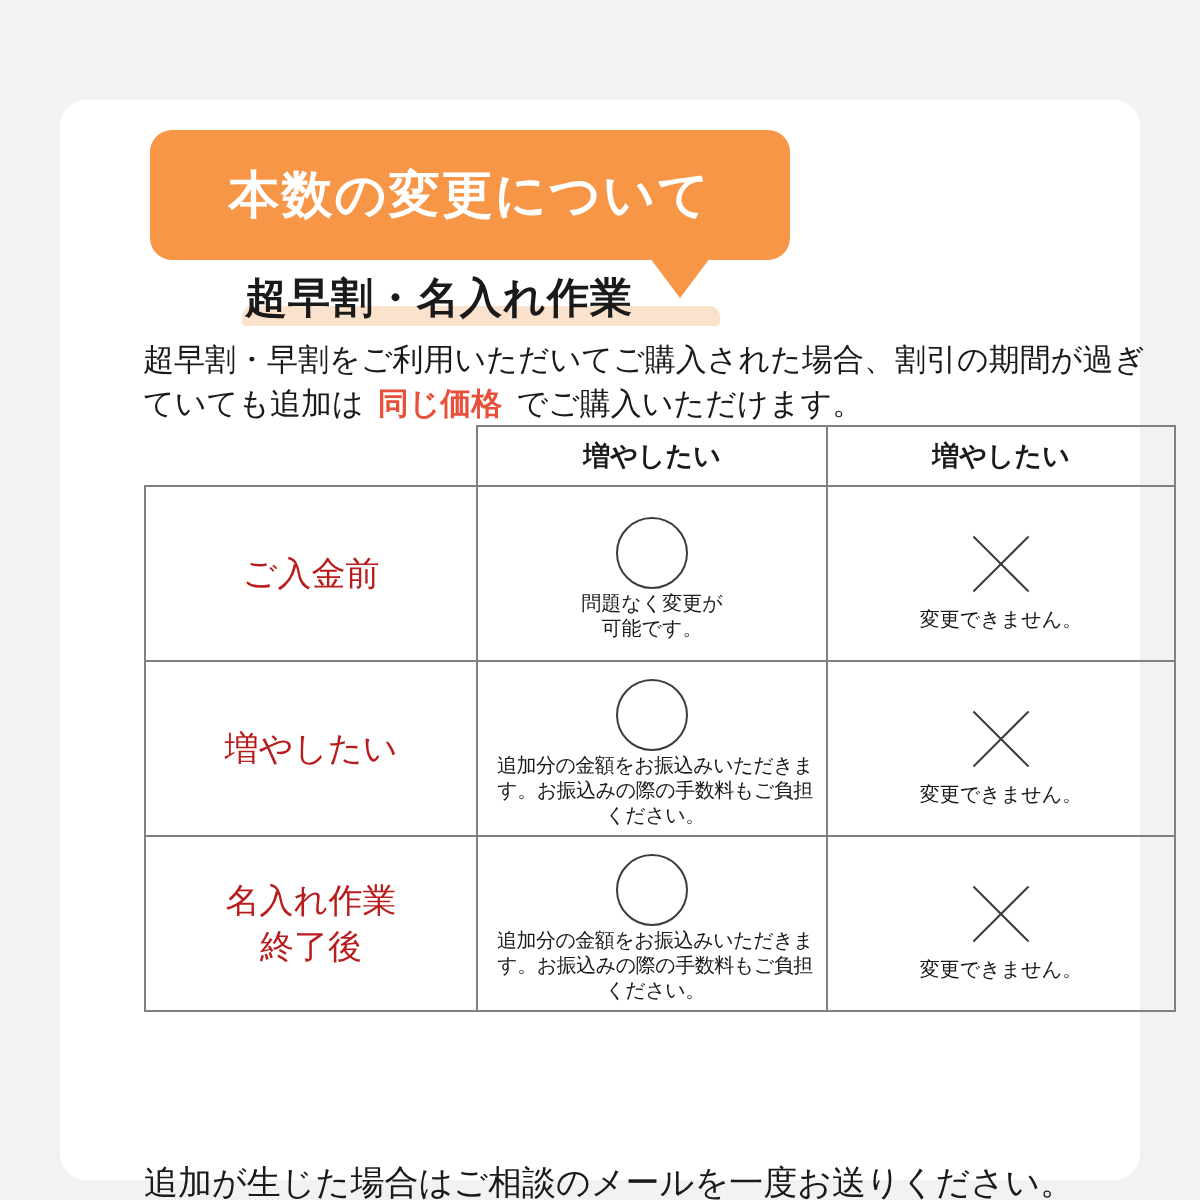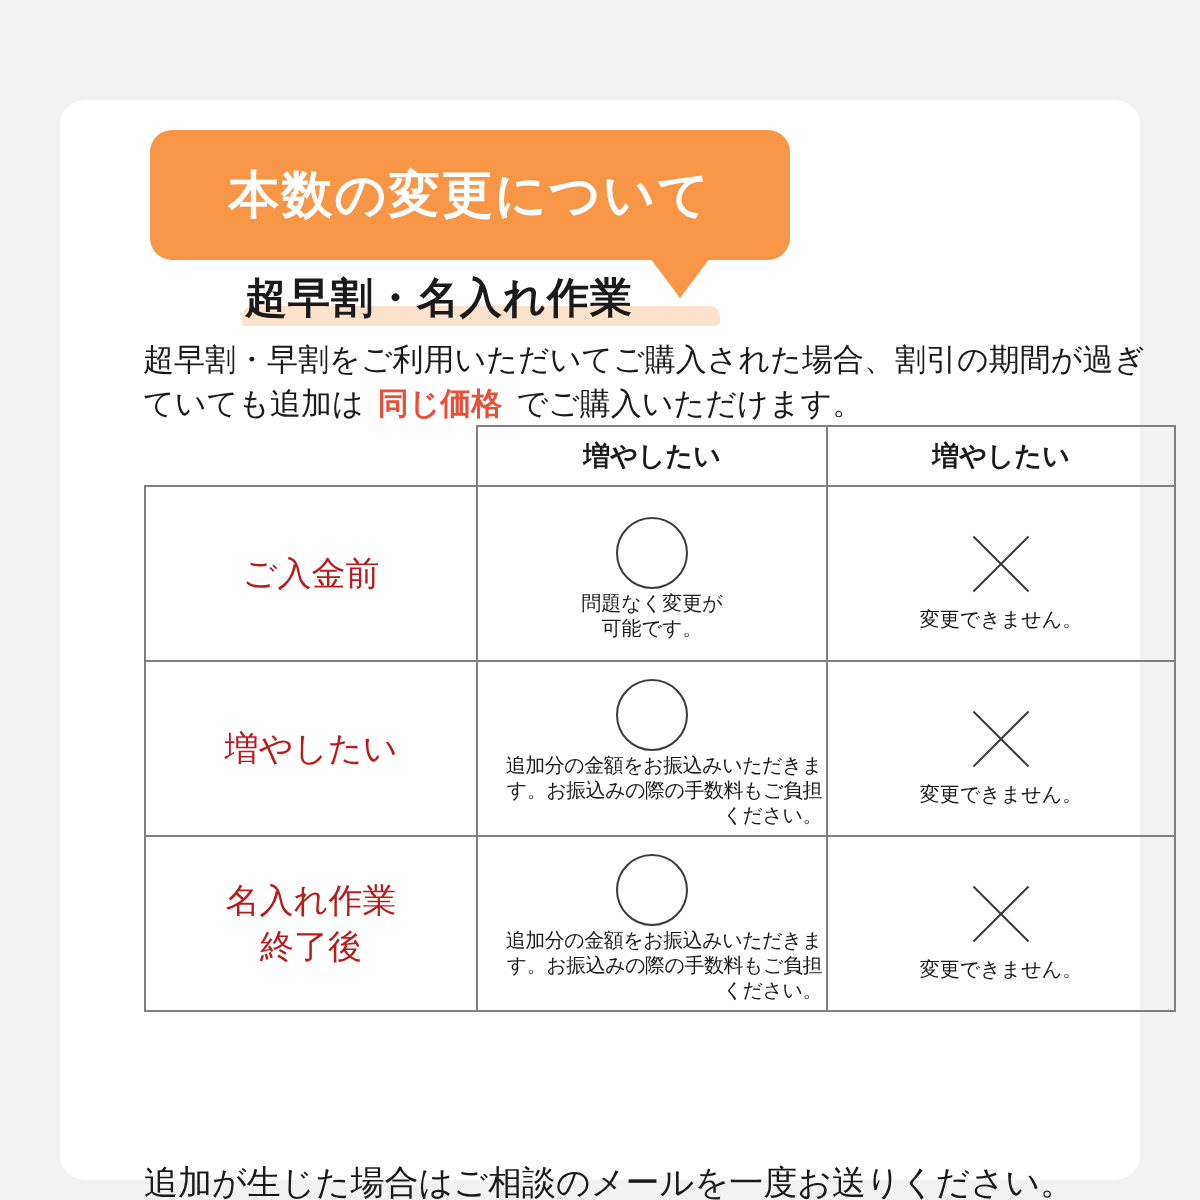--- a/index.html
+++ b/index.html
@@ -174,21 +174,21 @@
   .mark-x:after  { transform: translateX(-50%) rotate(-45deg); }
 
   .note {
     font-size: 20px;
     color: #1a1a1a;
     line-height: 1.25;
     text-align: center;
     padding: 0 10px;
   }
   .note.left {
-    text-align: right;
+    text-align: center;
     padding: 0 4px 0 10px;
     letter-spacing: -0.5px;
   }
 
   
   .footer-note {
     position: absolute;
     left: 84px;
     top: 1060px;
     font-size: 34px;

